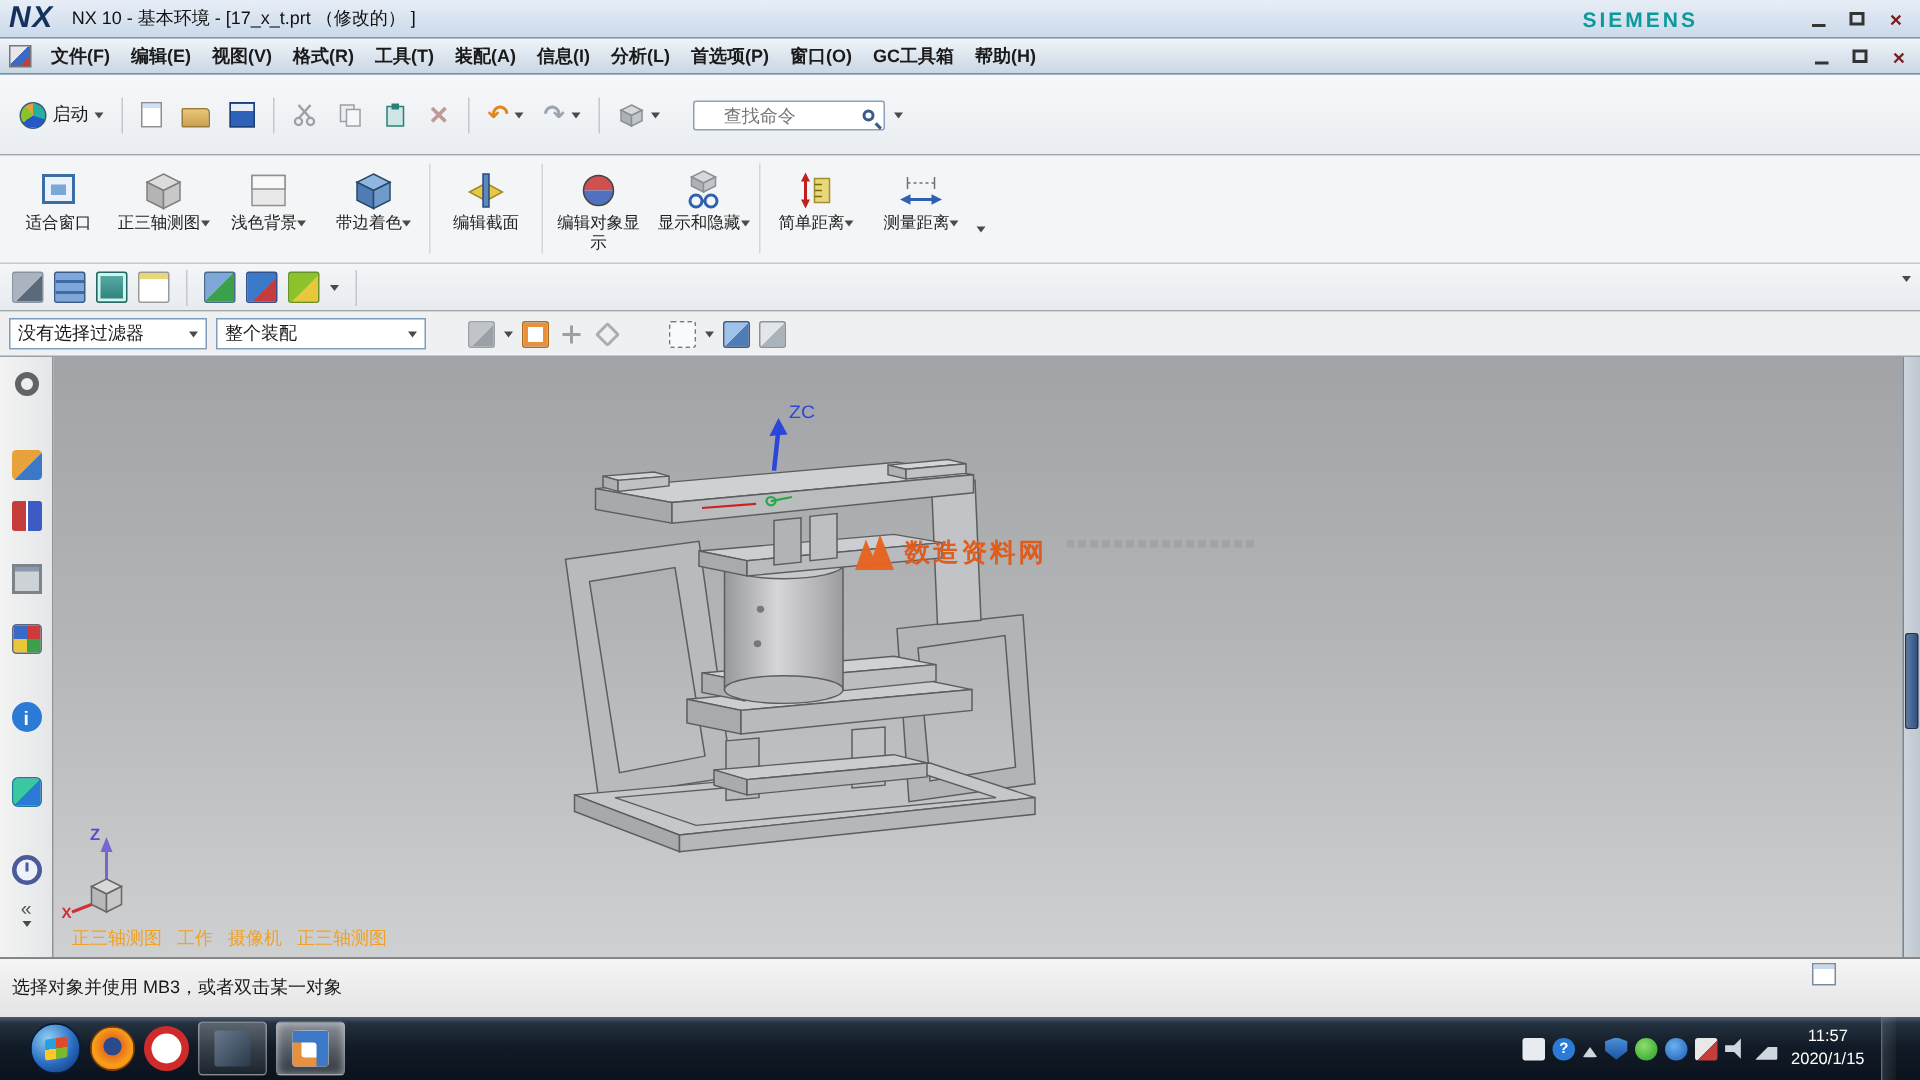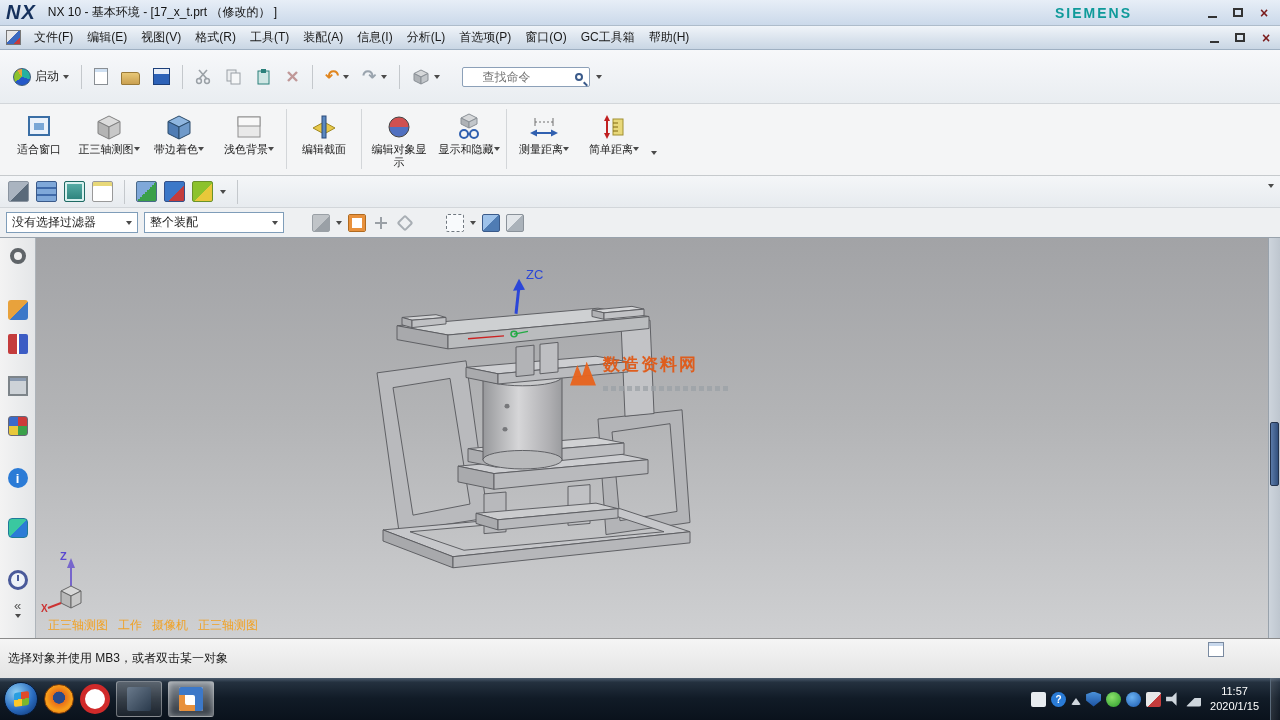--- a/index.html
+++ b/index.html
@@ -14,21 +14,21 @@
   .brand { margin-left:auto; margin-right:70px; color:#0f9a9a; font-weight:bold; font-size:14px; letter-spacing:2px; }
   .winbtns { display:flex; gap:6px; }
   .winbtn { width:20px; height:16px; display:flex; align-items:center; justify-content:center; }
   .glyph-min { width:9px; height:2px; background:#333; margin-top:8px; }
   .glyph-max { width:10px; height:9px; border:2px solid #333; }
   .glyph-close { color:#7a1c1c; font-weight:bold; font-size:14px; line-height:1; }
 
   
   .menubar { height:24px; background:linear-gradient(#f0f4f9,#c9d6e4); border-bottom:1px solid #9fb0c2; display:flex; align-items:center; padding:0 4px; }
   .app-ico { width:15px; height:15px; margin:0 6px 0 2px; background:linear-gradient(135deg,#e8e8e8 0 45%,#3c6ac0 45% 75%,#c43c3c 75%); border:1px solid #777; }
-  .mi { padding:3px 7px; color:#1a1a1a; cursor:default; }
+  .mi { padding:3px 7px; color:#1a1a1a; cursor:default;font-weight:bold; }
   .menubar .winbtns { margin-left:auto; }
 
   
   .toolbar1 { height:54px; background:linear-gradient(#f7f8fa,#e9edf1); border-bottom:1px solid #d2d6da; display:flex; align-items:center; padding:0 8px; gap:3px; }
   .vsep { width:1px; height:24px; background:#c4c8cc; margin:0 4px; }
   .tbtn { display:flex; align-items:center; gap:4px; padding:3px 5px; border-radius:2px; }
   .dd { width:0; height:0; border:3px solid transparent; border-top:4px solid #4a4a4a; margin-top:4px; }
   .start-ico { width:18px; height:18px; border-radius:50%; background:conic-gradient(#27b0a0 0 30%,#2458c8 0 65%,#8cc22c 0 90%,#e8a23c 0); border:1px solid #3a5a7a; }
   .ic-new { width:14px; height:17px; background:#fff; border:1px solid #8a8f94; box-shadow:inset 0 3px 0 #cfe0f2; }
   .ic-open { width:19px; height:13px; background:linear-gradient(#e8c878,#caa050); border:1px solid #9a7a38; border-radius:1px 3px 1px 1px; margin-top:4px; }
@@ -92,36 +92,36 @@
   .sb8::after { content:""; position:absolute; left:6px; top:2px; width:2px; height:6px; background:#4a5a9a; }
   .sb9 { margin-top:8px; color:#555; font-size:13px; text-align:center; }
   .sb9::after { content:"\00AB"; }
   .sb-bottom { margin-top:auto; margin-bottom:6px; }
 
   .viewport { flex:1; position:relative; background:linear-gradient(180deg,#a2a3a6 0%,#b3b4b6 45%,#cfd0d2 100%); overflow:hidden; }
   .viewport svg.model { position:absolute; inset:0; width:100%; height:100%; }
 
   .watermark { position:absolute; left:534px; top:118px; display:flex; align-items:center; gap:7px; opacity:.96; }
   .wm-logo { width:26px; height:24px; background:#e8641f; clip-path:polygon(0 100%,28% 15%,46% 62%,64% 0,100% 100%); }
-  .wm-col { display:flex; flex-direction:column; gap:13px; }
+  .wm-col { display:flex; flex-direction:row; gap:13px; }
   .wm-title { color:#e05a18; font-weight:bold; font-size:17px; letter-spacing:2px; line-height:1; }
   .wm-sub { width:128px; height:5px; background:repeating-linear-gradient(90deg,#9aa0a6 0 5px,transparent 5px 8px); opacity:.75; }
 
   .view-labels { position:absolute; left:12px; bottom:4px; color:#f0a226; font-size:12px; display:flex; gap:10px; }
   .triad { position:absolute; left:4px; bottom:24px; }
 
   .vscroll { width:12px; background:linear-gradient(90deg,#cdd4dc,#bec6cf); border-left:1px solid #98a2ac; position:relative; }
   .vthumb { position:absolute; left:1px; width:9px; top:184px; height:64px; background:linear-gradient(90deg,#5a7aa8,#33517e); border-radius:2px; border:1px solid #24344e; }
 
   
   .statusbar { height:40px; background:linear-gradient(#f5f5f5,#e4e4e4); border-top:1px solid #8a8a8a; display:flex; align-items:center; padding:0 8px; position:relative; }
   .sb-right-ic { position:absolute; right:56px; top:3px; width:16px; height:15px; background:#fff; border:1px solid #7a8aa0; box-shadow:inset 0 3px 0 #c8d8ec; }
 
   
-  .taskbar { height:42px; background:linear-gradient(180deg,#4a5a6c 0%,#24313f 10%,#111b27 48%,#0a121c 100%); display:flex; align-items:center; padding:0 0; gap:6px; }
+  .taskbar { height:42px; background:linear-gradient(180deg,#4a5a6c 0%,#24313f 10%,#111b27 48%,#0a121c 100%); display:flex; align-items:center; padding:0 16px; gap:6px; }
   .orb { width:34px; height:34px; border-radius:50%; background:radial-gradient(circle at 35% 30%,#8fd0f4,#2a6cc0 55%,#0a2d66); border:1px solid #061a38; display:flex; align-items:center; justify-content:center; margin-left:4px; }
   .flag { width:15px; height:14px; background:conic-gradient(#e04a2a 0 25%,#7db72c 0 50%,#ffc728 0 75%,#2a9fe0 0); border-radius:2px; transform:skewY(-8deg); }
   .task-ic { width:30px; height:30px; border-radius:50%; }
   .ff { background:radial-gradient(circle at 50% 45%,#2a4a8a 0 28%,#e8701a 30%,#f8a01a 62%,#d85a10); border:1px solid #7a3a08; }
   .redO { background:#fff; border:5px solid #d02a2a; }
   .task-btn { width:46px; height:36px; border-radius:3px; border:1px solid rgba(255,255,255,.35); background:linear-gradient(rgba(255,255,255,.25),rgba(255,255,255,.07)); display:flex; align-items:center; justify-content:center; }
   .task-btn.active { background:linear-gradient(rgba(255,255,255,.45),rgba(255,255,255,.15)); box-shadow:inset 0 0 6px rgba(255,255,255,.5); }
   .nx-app-ico { width:24px; height:24px; background:#fff; border-radius:2px; box-shadow:inset -8px 8px 0 #3c78c8, inset 6px -6px 0 #e8913c; }
   .dark-app-ico { width:24px; height:24px; background:linear-gradient(135deg,#6a7a8c,#2a3a4c); border-radius:2px; }
   .tray { margin-left:auto; display:flex; align-items:center; gap:5px; }
@@ -279,39 +279,39 @@
           </svg>
         </div>
       <div class="rb-lab">
           <span class="t">正三轴测图</span>
           <span class="dd"></span>
         </div>
     </div>
     <div class="rb-item">
       <div class="rb-ico">
           <svg width="30" height="28">
+            <rect x="4" y="4" width="22" height="20" fill="#e9e9e9" stroke="#909090"></rect>
+            <rect x="4" y="4" width="22" height="9" fill="#f8f8f8" stroke="#909090"></rect>
+          </svg>
+        </div>
+      <div class="rb-lab">
+          <span class="t">浅色背景</span>
+          <span class="dd"></span>
+        </div>
+    </div>
+    <div class="rb-item">
+      <div class="rb-ico">
+          <svg width="30" height="28">
             <polygon points="15,3 26,8.5 15,14 4,8.5" fill="#8fb6e0" stroke="#2a4a6a"></polygon>
             <polygon points="4,8.5 15,14 15,26 4,20.5" fill="#4f7cb4" stroke="#2a4a6a"></polygon>
             <polygon points="15,14 26,8.5 26,20.5 15,26" fill="#6f9aca" stroke="#2a4a6a"></polygon>
           </svg>
         </div>
       <div class="rb-lab">
           <span class="t">带边着色</span>
-          <span class="dd"></span>
-        </div>
-    </div>
-    <div class="rb-item">
-      <div class="rb-ico">
-          <svg width="30" height="28">
-            <rect x="4" y="4" width="22" height="20" fill="#e9e9e9" stroke="#909090"></rect>
-            <rect x="4" y="4" width="22" height="9" fill="#f8f8f8" stroke="#909090"></rect>
-          </svg>
-        </div>
-      <div class="rb-lab">
-          <span class="t">浅色背景</span>
           <span class="dd"></span>
         </div>
     </div>
     <div class="rb-sep"></div>
     <div class="rb-item">
       <div class="rb-ico">
           <svg width="30" height="28">
             <polygon points="4,15 15,9 26,15 15,21" fill="#e8c84a" stroke="#a08820"></polygon>
             <rect x="13" y="3" width="4" height="22" fill="#5b88c0" stroke="#2a4a7a"></rect>
           </svg>
@@ -343,50 +343,50 @@
             <circle cx="20" cy="21" r="4" fill="none" stroke="#3060b0" stroke-width="2"></circle>
             <line x1="14" y1="21" x2="16" y2="21" stroke="#3060b0" stroke-width="2"></line>
           </svg>
         </div>
       <div class="rb-lab">
           <span class="t">显示和隐藏</span>
           <span class="dd"></span>
         </div>
     </div>
     <div class="rb-sep"></div>
-    <div class="rb-item">
-      <div class="rb-ico">
-          <svg width="30" height="28">
-            <line x1="4" y1="20" x2="26" y2="20" stroke="#3060b0" stroke-width="2"></line>
-            <polygon points="1,20 8,16.5 8,23.5" fill="#3060b0"></polygon>
-            <polygon points="29,20 22,16.5 22,23.5" fill="#3060b0"></polygon>
-            <line x1="6" y1="5" x2="6" y2="13" stroke="#707070"></line>
-            <line x1="24" y1="5" x2="24" y2="13" stroke="#707070"></line>
-            <line x1="6" y1="9" x2="24" y2="9" stroke="#707070" stroke-dasharray="2,2"></line>
-          </svg>
-        </div>
-      <div class="rb-lab">
-          <span class="t">测量距离</span>
-          <span class="dd"></span>
-        </div>
-    </div>
     <div class="rb-item">
       <div class="rb-ico">
           <svg width="30" height="28">
             <line x1="8" y1="5" x2="8" y2="23" stroke="#c02020" stroke-width="2"></line>
             <polygon points="8,2 5,8 11,8" fill="#c02020"></polygon>
             <polygon points="8,26 5,20 11,20" fill="#c02020"></polygon>
             <rect x="14" y="6" width="10" height="16" fill="#e8d87a" stroke="#a09030"></rect>
             <line x1="14" y1="10" x2="19" y2="10" stroke="#806810"></line>
             <line x1="14" y1="14" x2="19" y2="14" stroke="#806810"></line>
             <line x1="14" y1="18" x2="19" y2="18" stroke="#806810"></line>
           </svg>
         </div>
       <div class="rb-lab">
           <span class="t">简单距离</span>
+          <span class="dd"></span>
+        </div>
+    </div>
+    <div class="rb-item">
+      <div class="rb-ico">
+          <svg width="30" height="28">
+            <line x1="4" y1="20" x2="26" y2="20" stroke="#3060b0" stroke-width="2"></line>
+            <polygon points="1,20 8,16.5 8,23.5" fill="#3060b0"></polygon>
+            <polygon points="29,20 22,16.5 22,23.5" fill="#3060b0"></polygon>
+            <line x1="6" y1="5" x2="6" y2="13" stroke="#707070"></line>
+            <line x1="24" y1="5" x2="24" y2="13" stroke="#707070"></line>
+            <line x1="6" y1="9" x2="24" y2="9" stroke="#707070" stroke-dasharray="2,2"></line>
+          </svg>
+        </div>
+      <div class="rb-lab">
+          <span class="t">测量距离</span>
           <span class="dd"></span>
         </div>
     </div>
     <div class="rb-more"><span class="dd"></span></div>
   </div>
 
   <div class="toolbar2">
     <span class="ic22 t2a"></span>
     <span class="ic22 t2b"></span>
     <span class="ic22 t2c"></span>

